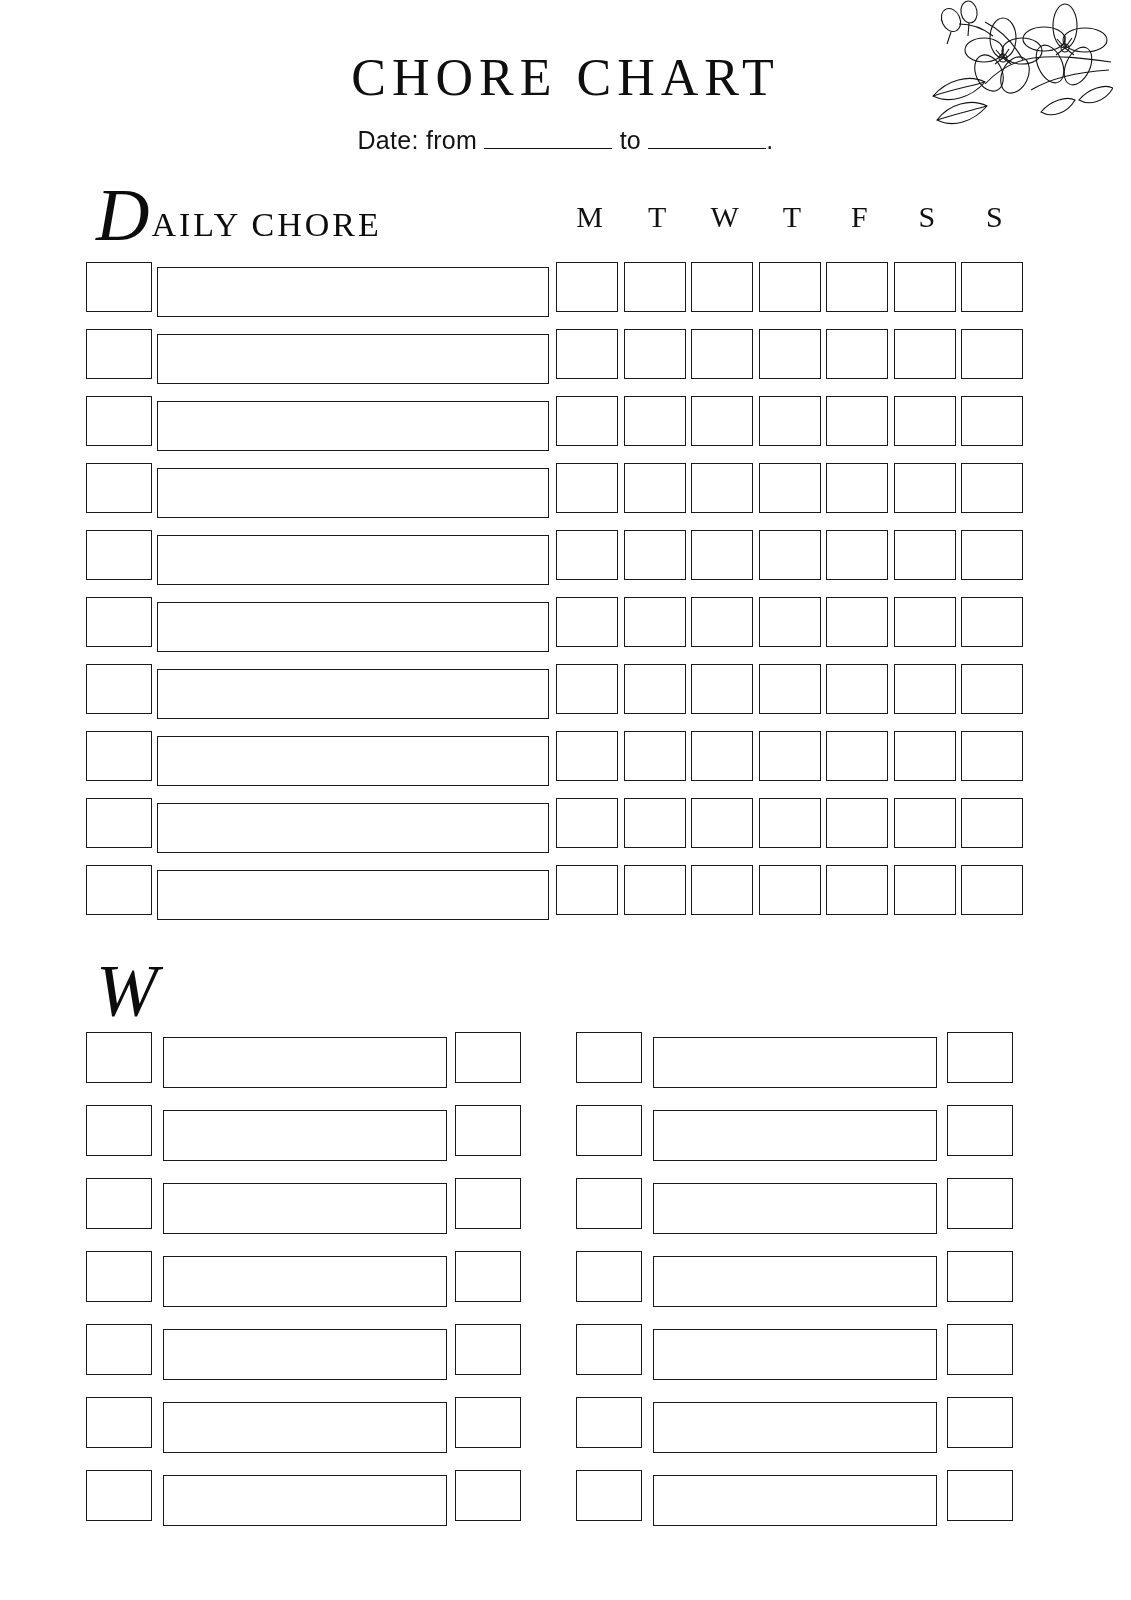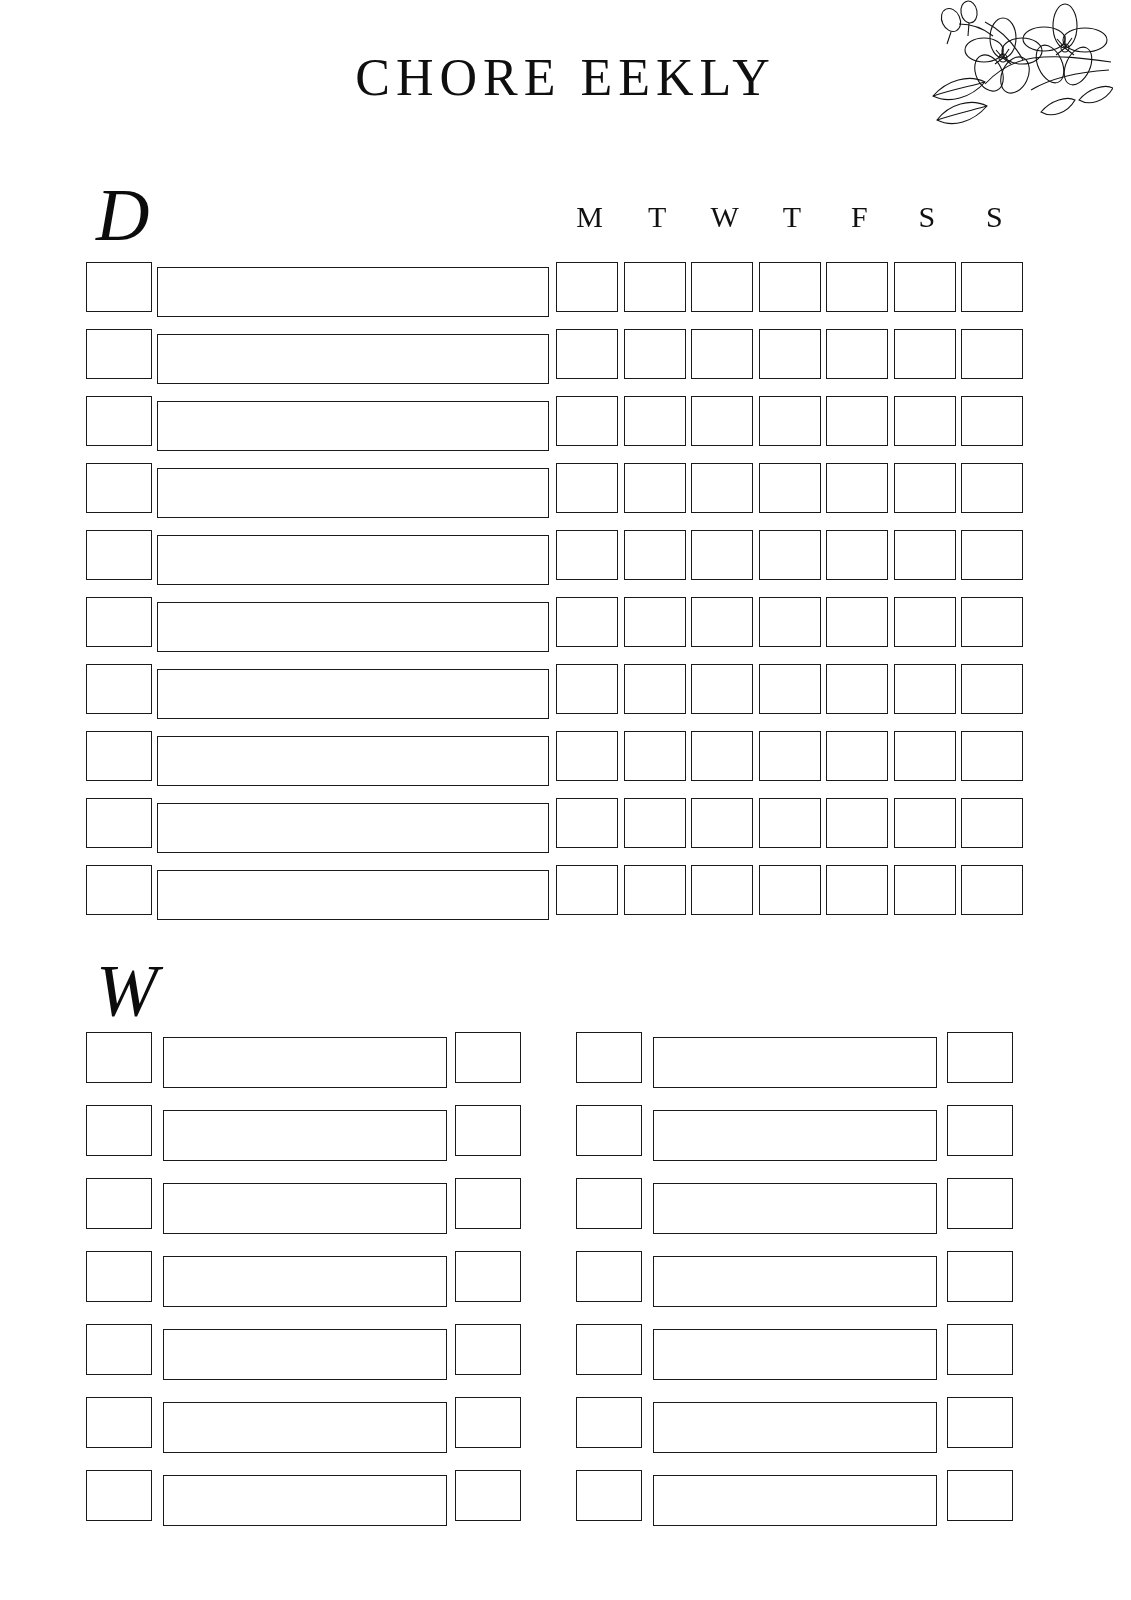--- a/index.html
+++ b/index.html
@@ -126,22 +126,28 @@
   .weekly-row.right { left: 0; width: 1131px; }
   .chk-weekly { top: 0; width: 66px; height: 51px; }
   .task-weekly { top: 5px; width: 284px; height: 51px; }
   .end-weekly { top: 0; width: 66px; height: 51px; }
 </style>
 </head>
 <body>
 
 <div class="page">
 
-  <div class="title">CHORE EEKLY</div>
-
+  <div class="title">CHORE CHART</div>
+
+  <div class="date-line">
+    <span>Date: from</span>
+    <span class="blank blank-long"></span>
+    <span>to</span>
+    <span class="blank blank-short"></span><span>.</span>
+  </div>
 
   <svg class="floral" viewBox="0 0 240 165">
     <g fill="none" stroke="#141414" stroke-width="1.1">
       <path d="M238 62 C210 58 185 55 160 58 C140 61 125 70 112 84"></path>
       <path d="M236 70 C205 72 178 78 158 90"></path>
       <path d="M150 60 C140 42 128 30 112 22"></path>
       <path d="M120 36 C110 28 98 24 86 24"></path>
 
       <ellipse cx="78" cy="20" rx="9" ry="12" transform="rotate(-25 78 20)"></ellipse>
       <ellipse cx="96" cy="12" rx="8" ry="11" transform="rotate(-10 96 12)"></ellipse>
@@ -173,20 +179,21 @@
         <path d="M0 0 L7 -10 M0 0 L-8 -9 M0 0 L9 7 M0 0 L-9 7 M0 0 L0 -12"></path>
       </g>
 
       <path d="M206 100 C216 88 232 84 240 88 C232 102 216 106 206 100 Z"></path>
       <path d="M168 112 C178 100 194 96 202 100 C194 114 178 118 168 112 Z"></path>
     </g>
   </svg>
 
   <div class="section-head" id="daily-head">
     <span class="drop-cap">D</span>
+    <span class="section-word">AILY CHORE</span>
   </div>
 
   <div class="day-row" id="day-letters">
       <span class="day-letter">M</span>
       <span class="day-letter">T</span>
       <span class="day-letter">W</span>
       <span class="day-letter">T</span>
       <span class="day-letter">F</span>
       <span class="day-letter">S</span>
       <span class="day-letter">S</span>

